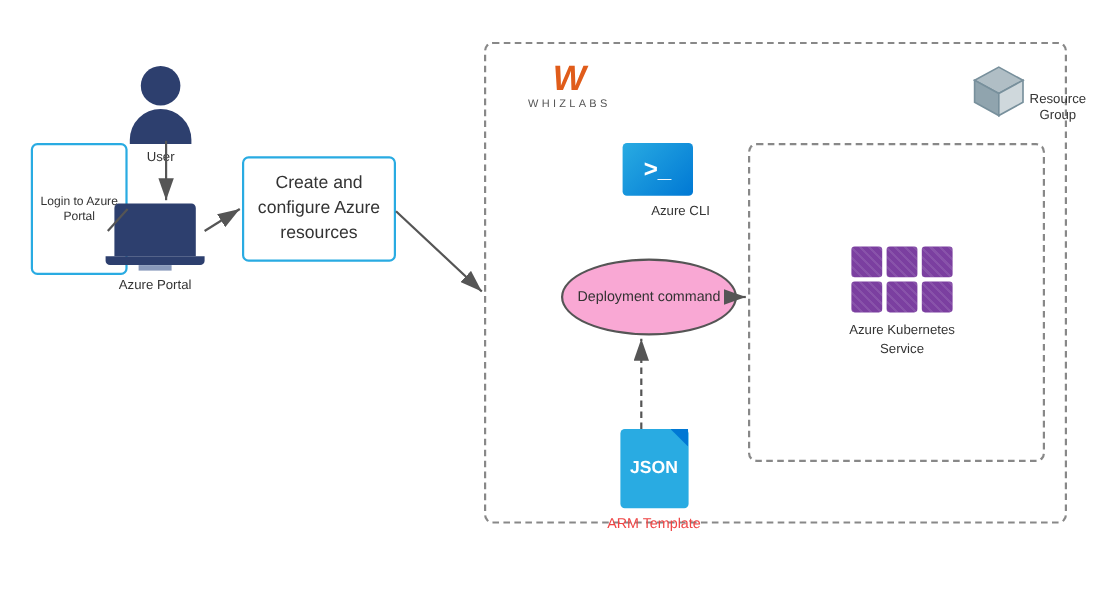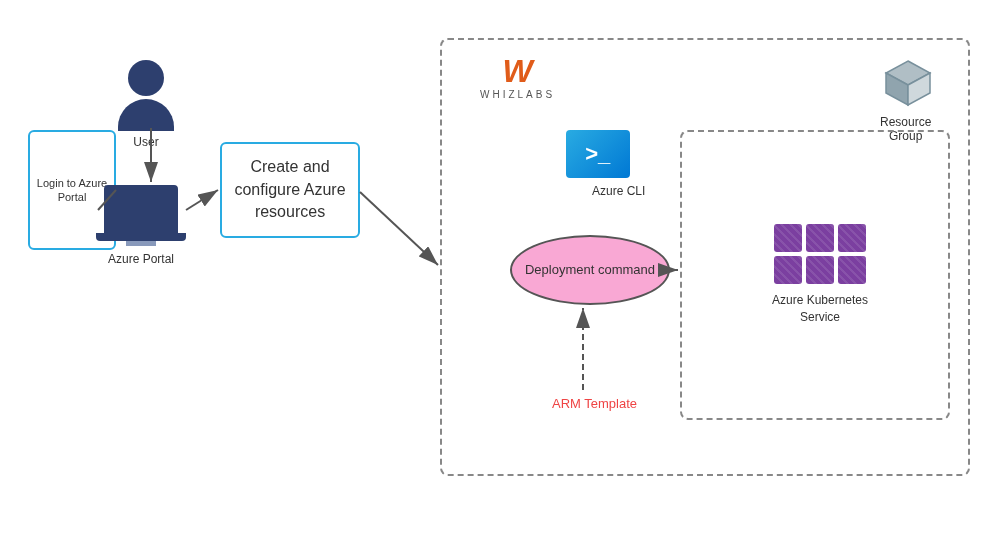--- a/index.html
+++ b/index.html
@@ -135,22 +135,22 @@
       letter-spacing: 3px;
       color: #555;
       margin-top: 2px;
     }
 
     
     .resource-group {
       position: absolute;
       left: 880px; top: 55px;
       display: flex;
-      flex-direction: column;
-      align-items: flex-start;
+      flex-direction: row;
+      align-items: flex-end;
     }
     .rg-icon {
       width: 56px; height: 56px;
     }
     .rg-label {
       font-size: 12px;
       color: #333;
       margin-top: 4px;
       text-align: center;
     }
@@ -368,20 +368,23 @@
     </div>
     <span class="cli-label">Azure CLI</span>
   </div>
 
   <div class="deployment-oval">
     <span>Deployment
 command</span>
   </div>
 
   <div class="arm-template">
+    <div class="json-doc">
+      <span>JSON</span>
+    </div>
     <span class="arm-label">ARM Template</span>
   </div>
 
   <svg class="arrows">
     <defs>
       <marker id="arrowhead" markerWidth="10" markerHeight="7" refX="10" refY="3.5" orient="auto">
         <polygon points="0 0, 10 3.5, 0 7" fill="#555"></polygon>
       </marker>
       <marker id="arrowhead-dashed" markerWidth="10" markerHeight="7" refX="10" refY="3.5" orient="auto">
         <polygon points="0 0, 10 3.5, 0 7" fill="#555"></polygon>

